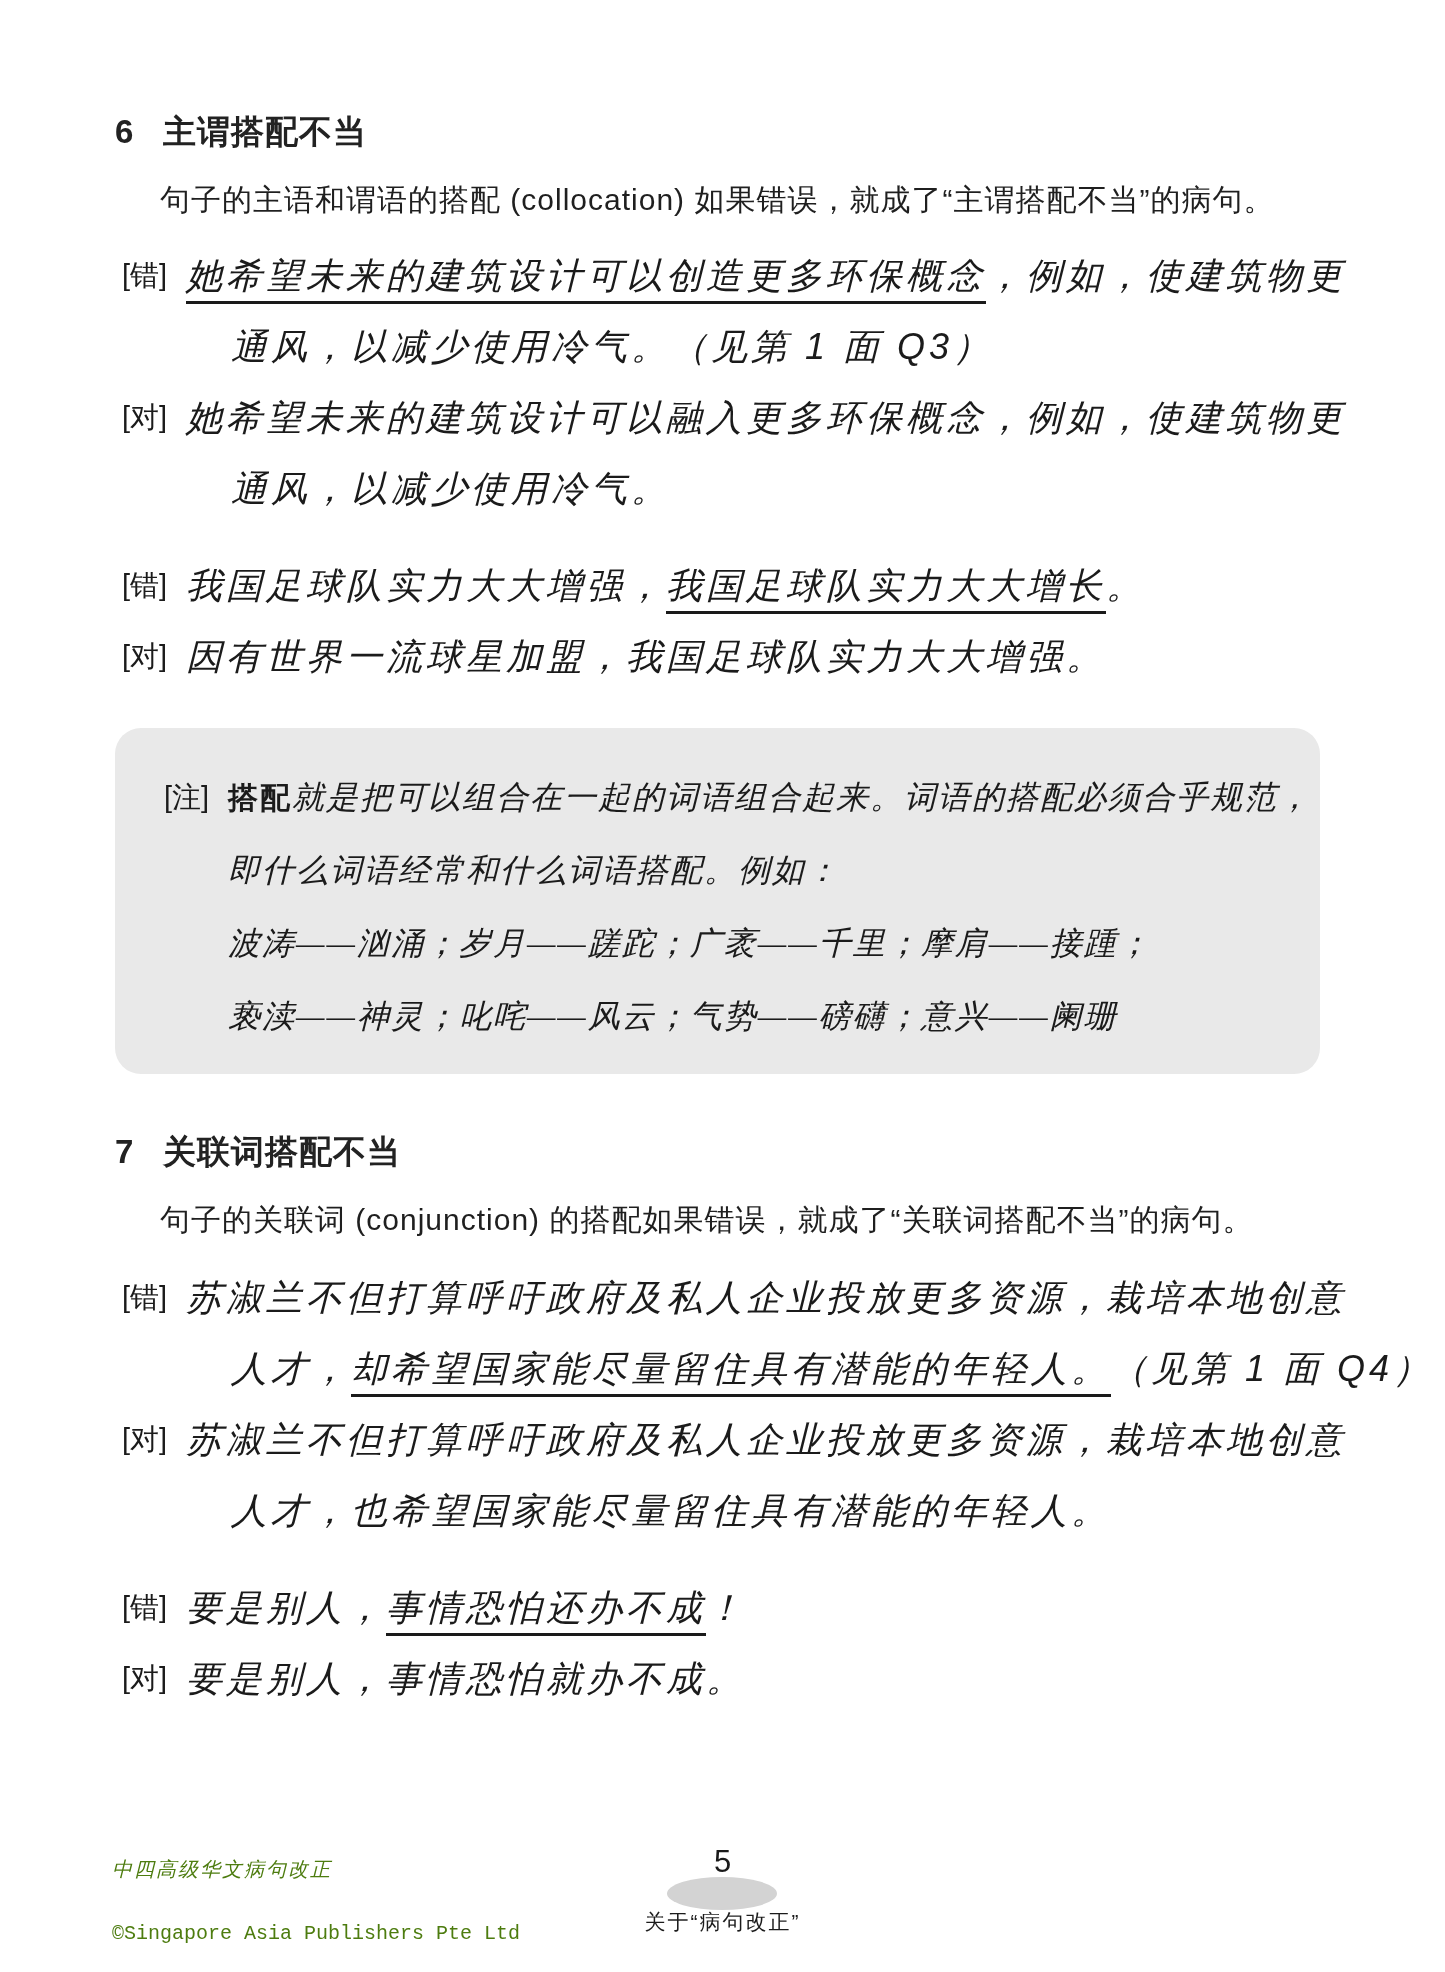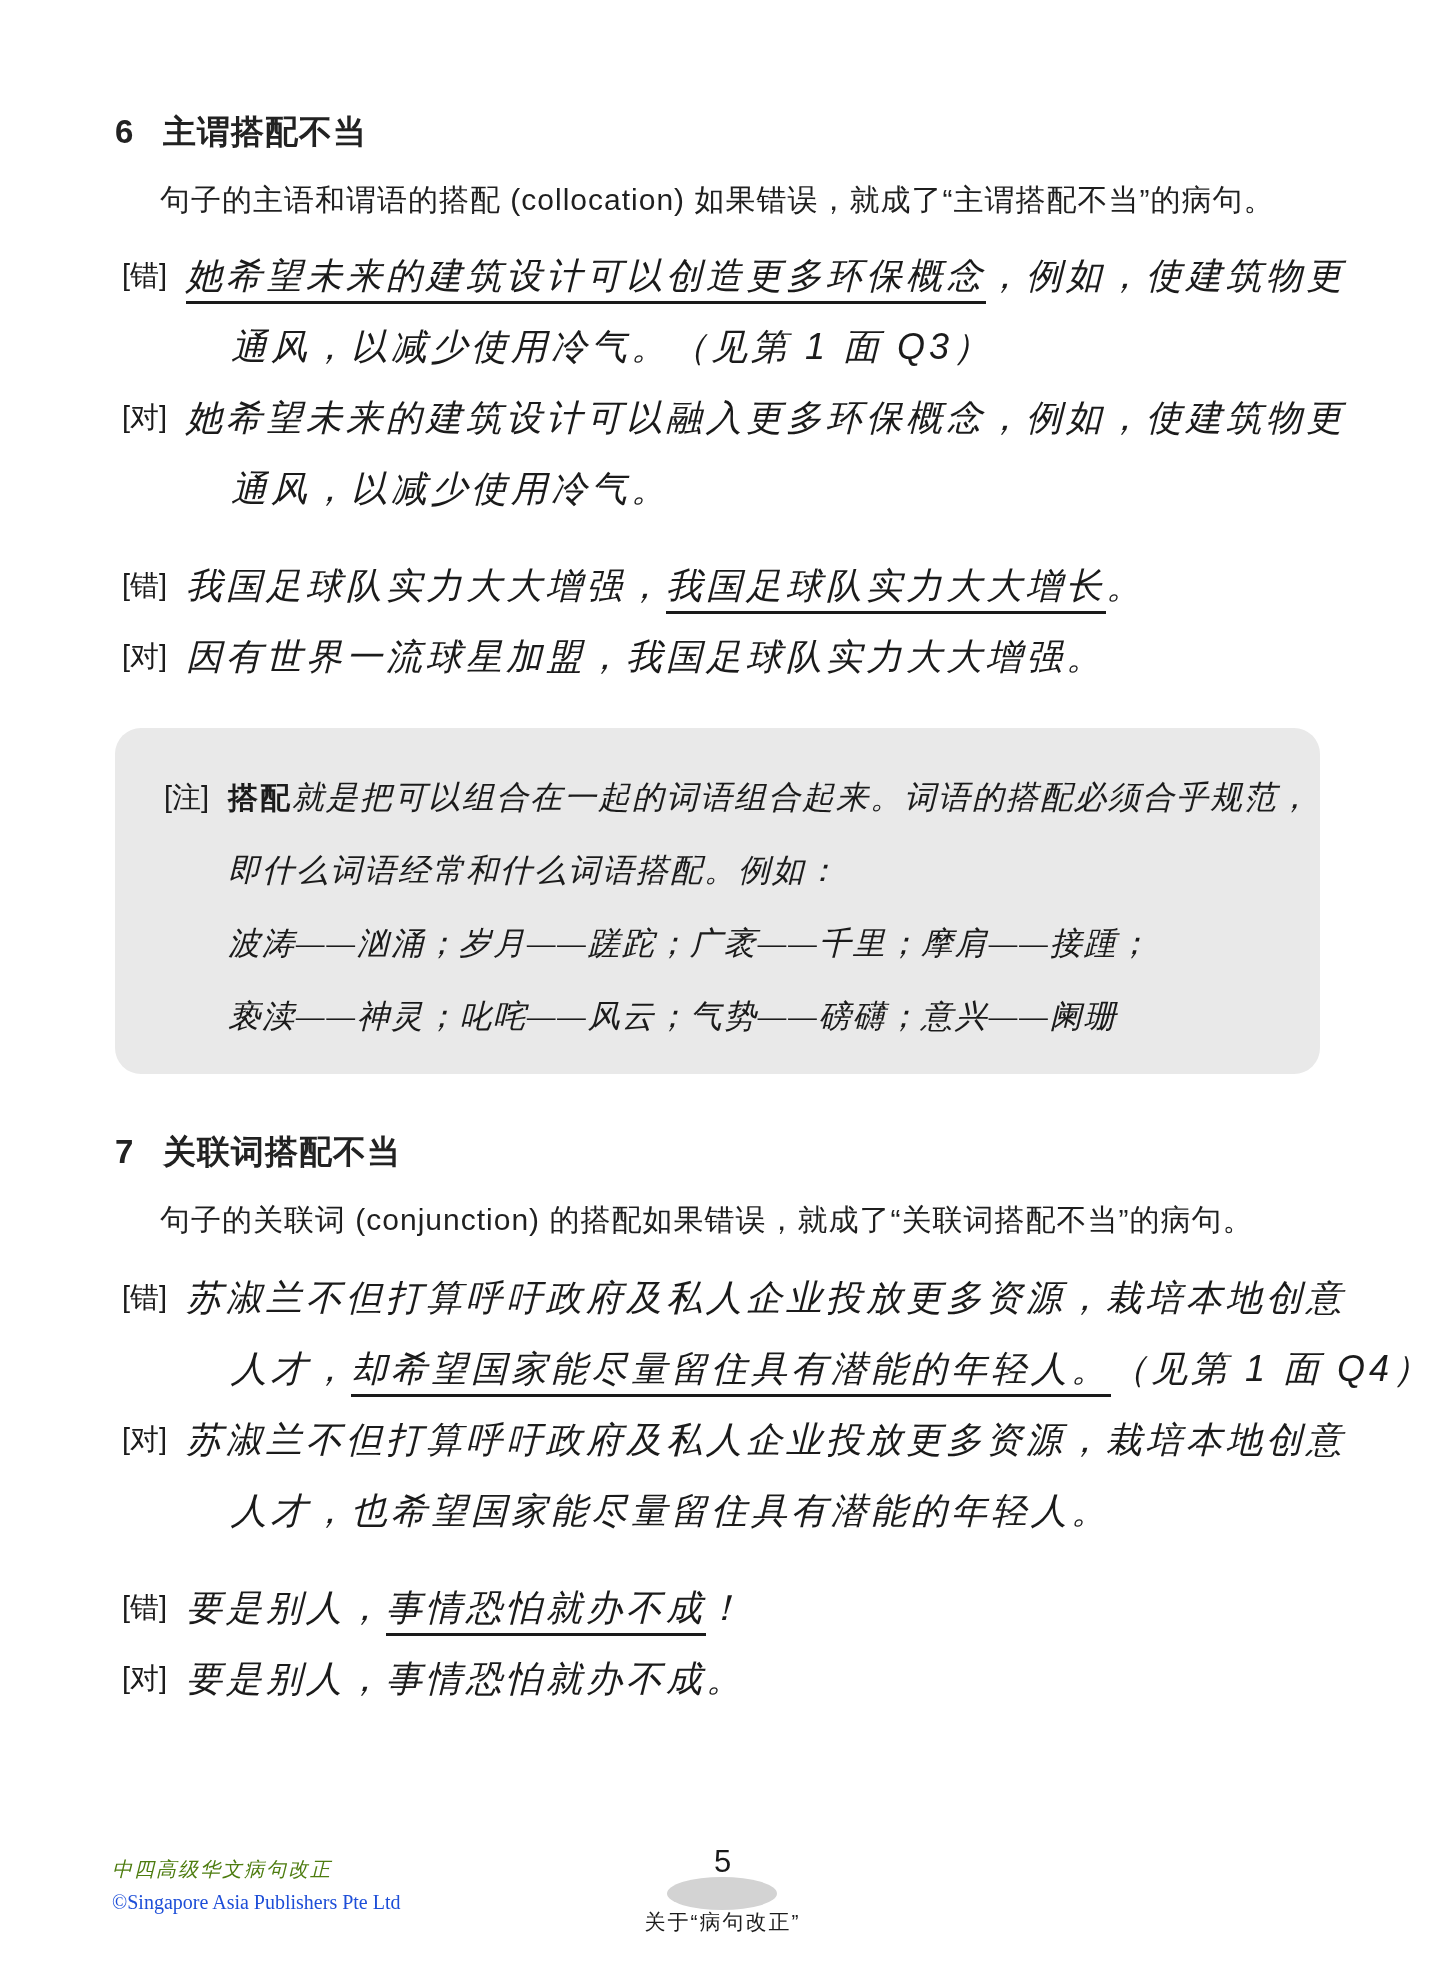--- a/index.html
+++ b/index.html
@@ -57,22 +57,22 @@
     font-family:"Liberation Sans","DejaVu Sans",sans-serif;
     font-style:normal; font-weight:700; font-size:30px;
   }
   
   .footer-left { position:absolute; left:112px; top:1853px; }
   .footer-book {
     font-family:"Liberation Serif","DejaVu Serif",serif; font-style:italic;
     font-size:20px; line-height:32px; letter-spacing:2px; color:#4d7c0f;
   }
   .footer-pub {
-    font-family:Liberation Serif, serif;
-    font-size:20px; line-height:34px; color:#1d4ed8;
+    font-family:Liberation Mono, monospace;
+    font-size:20px; line-height:34px; color:#4d7c0f;margin-top:32px;
   }
   .page-num-wrap {
     position:absolute; left:0; right:0; top:1845px; text-align:center; z-index:2;
   }
   .page-num {
     font-family:"Liberation Sans","DejaVu Sans",sans-serif;
     font-size:31px; line-height:34px; color:#1a1a1a;
   }
   .page-ellipse {
     position:absolute; left:667px; top:1877px; width:110px; height:33px;
@@ -159,21 +159,21 @@
         <div class="ex-line"><span>苏淑兰不但打算呼吁政府及私人企业投放更多资源，栽培本地创意</span></div>
         <div class="ex-line cont"><span>人才，也希望国家能尽量留住具有潜能的年轻人。</span></div>
       </div>
     </div>
   </div>
 
   <div class="pair-group" style="top:1572px">
     <div class="ex-row">
       <span class="ex-label">[错]</span>
       <div class="ex-lines">
-        <div class="ex-line"><span>要是别人，</span><span class="u">事情恐怕就办不成</span><span>！</span></div>
+        <div class="ex-line"><span>要是别人，</span><span class="u">事情恐怕还办不成</span><span>！</span></div>
       </div>
     </div>
     <div class="ex-row">
       <span class="ex-label">[对]</span>
       <div class="ex-lines">
         <div class="ex-line"><span>要是别人，事情恐怕就办不成。</span></div>
       </div>
     </div>
   </div>
 

